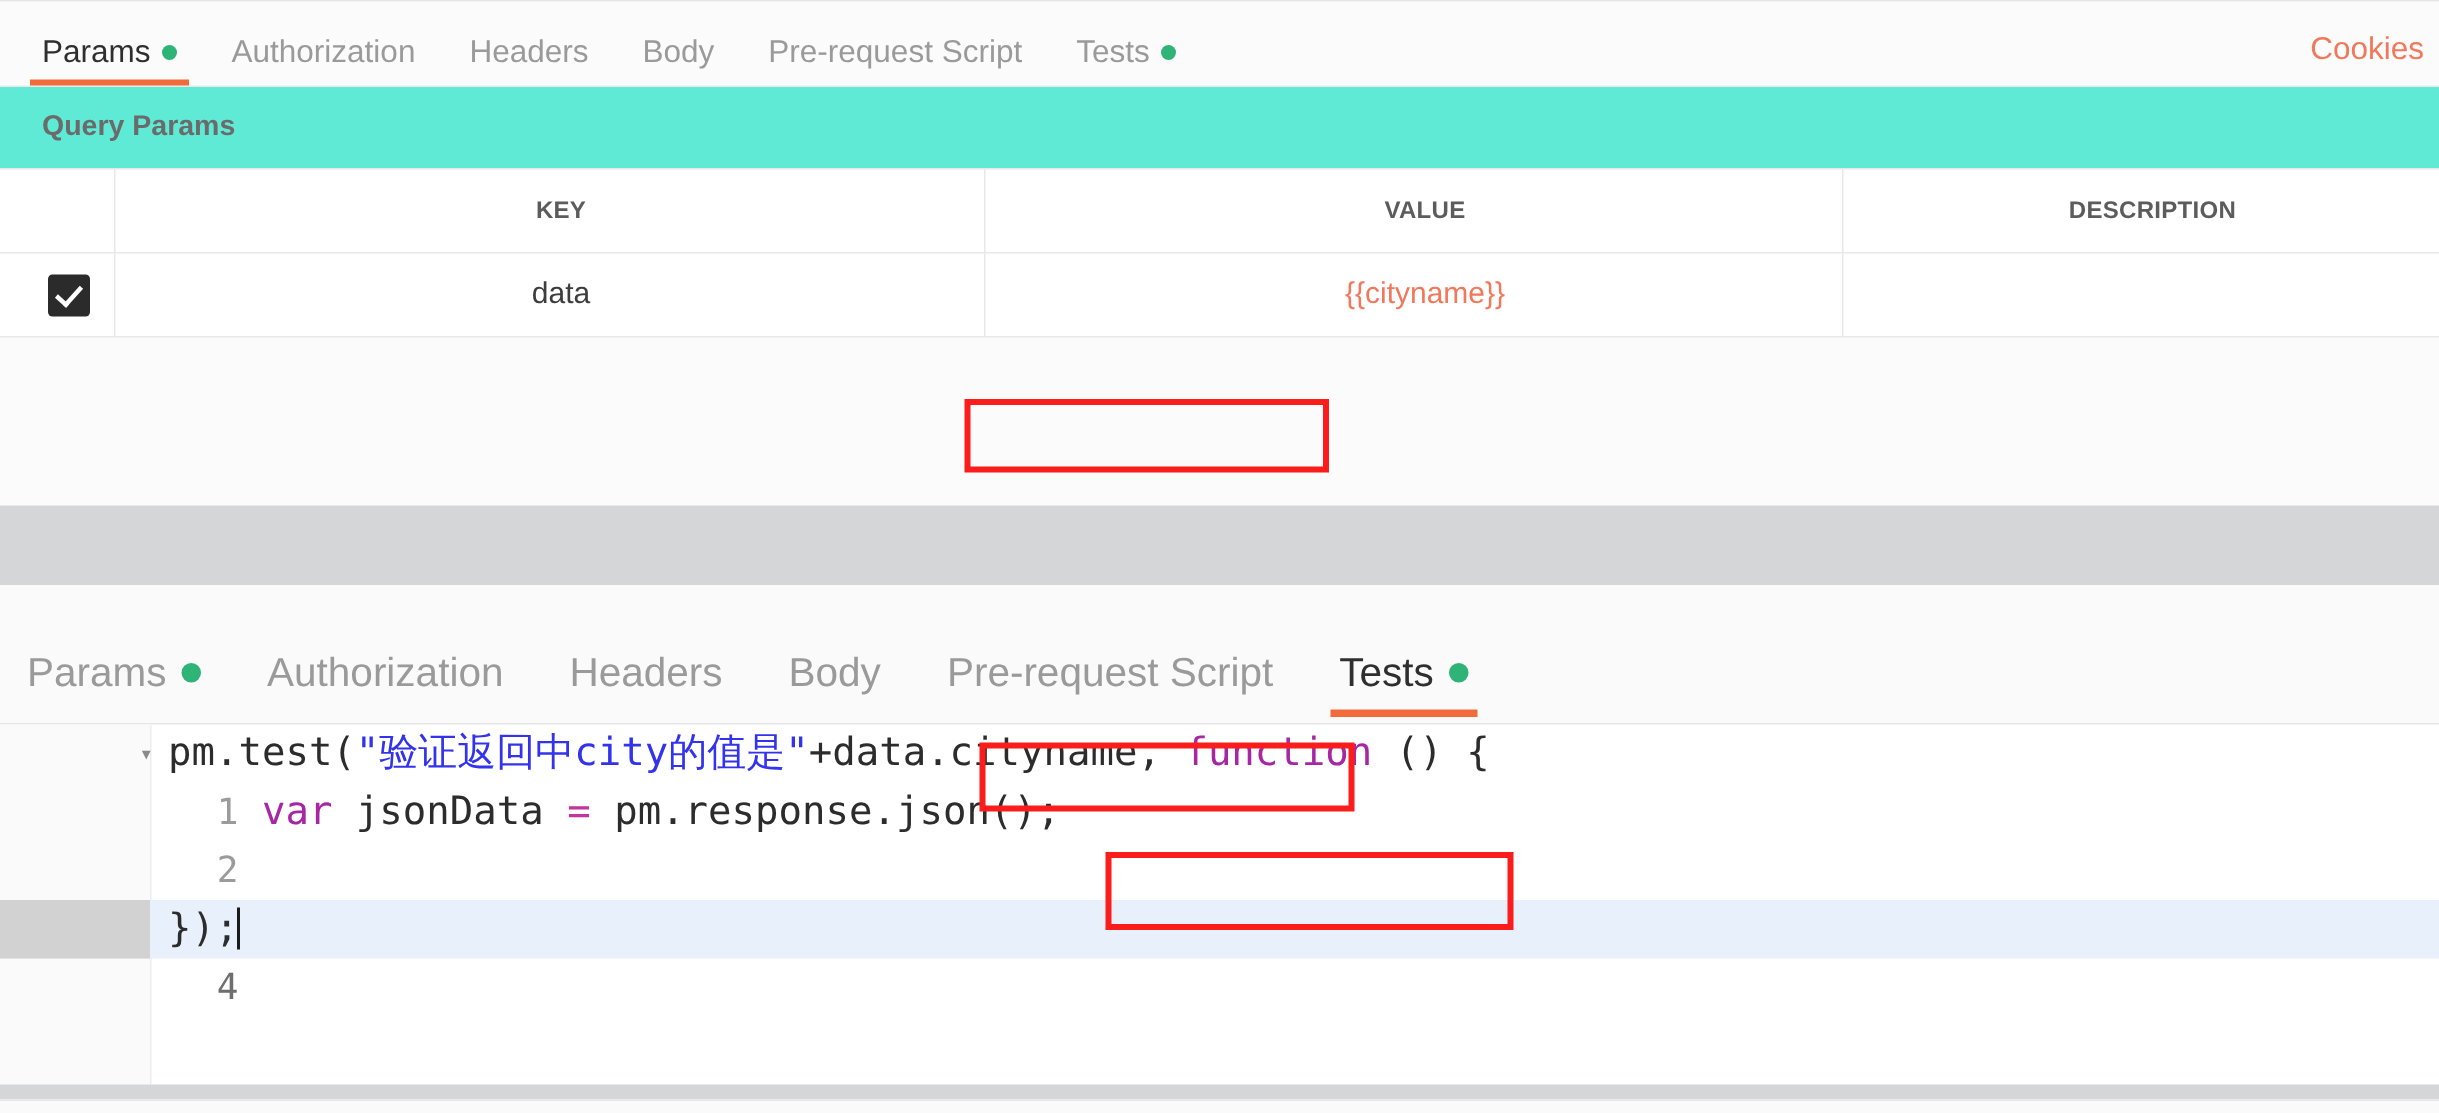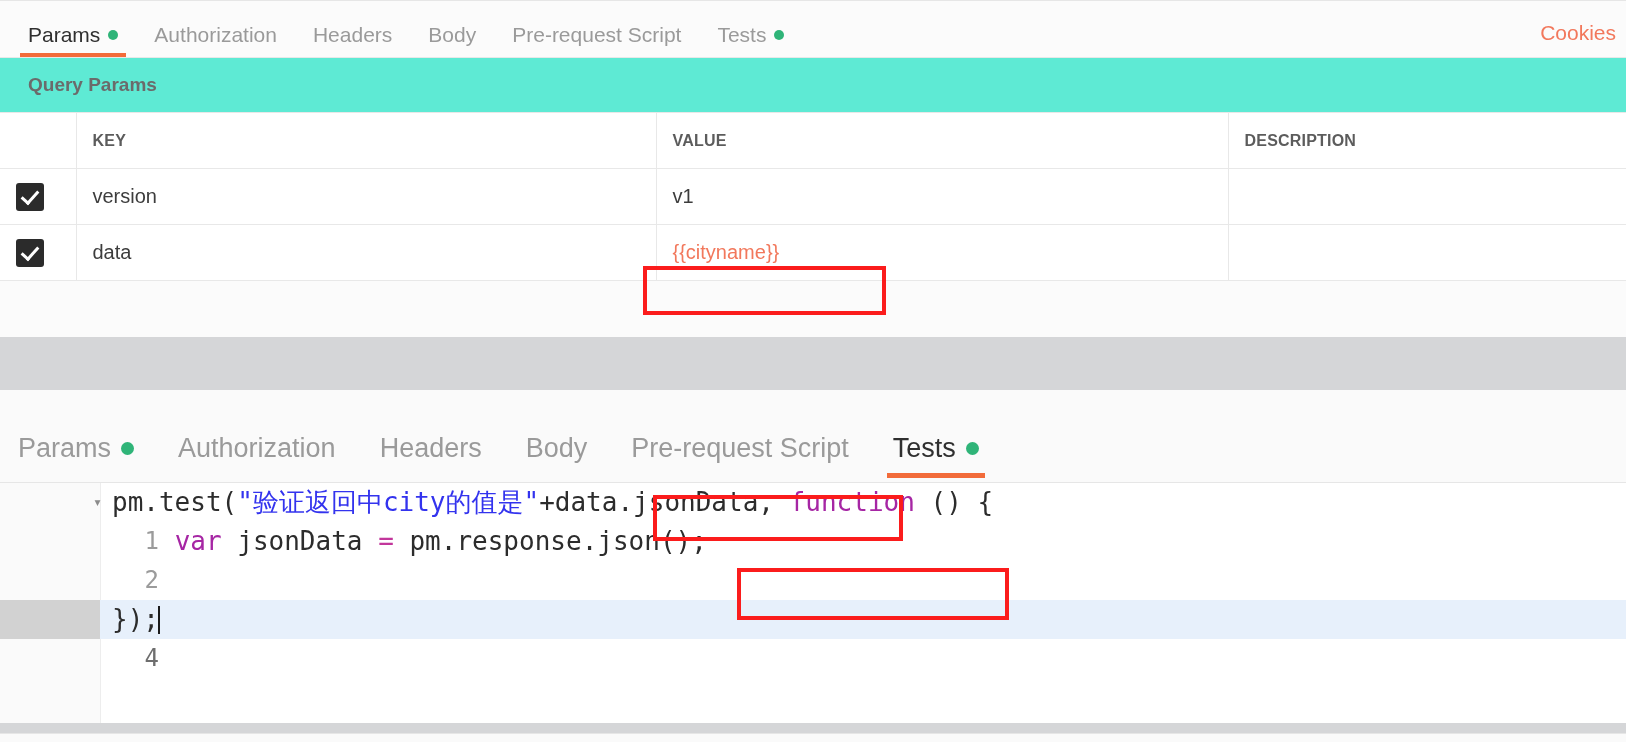--- a/index.html
+++ b/index.html
@@ -100,21 +100,21 @@
   table.params-table col.c-val   { width: 572px; }
   table.params-table col.c-desc  { width: 398px; }
 
   table.params-table th,
   table.params-table td {
     border: 1px solid #e8e8e8;
     border-left: none;
     border-right: 1px solid #e8e8e8;
     height: 56px;
     padding: 0 0 0 16px;
-    text-align: left;
+    text-align: center;
     box-sizing: border-box;
     vertical-align: middle;
   }
   table.params-table th {
     font-size: 16px;
     font-weight: bold;
     color: #5c5c5c;
     letter-spacing: 0.2px;
   }
   table.params-table th.th-chk { border-right: 1px solid #e8e8e8; }
@@ -323,28 +323,20 @@
         <th>KEY</th>
         <th>VALUE</th>
         <th>DESCRIPTION</th>
       </tr>
     </thead>
     <tbody>
       <tr>
         <td class="chk-cell">
           <span class="checkbox"></span>
         </td>
-        <td>version</td>
-        <td>v1</td>
-        <td></td>
-      </tr>
-      <tr>
-        <td class="chk-cell">
-          <span class="checkbox"></span>
-        </td>
         <td>data</td>
         <td>
           <span class="val-var">{{cityname}}</span>
         </td>
         <td></td>
       </tr>
     </tbody>
   </table>
 
   <div class="annot" style="left:643px; top:265px; width:243px; height:49px;"></div>
@@ -379,21 +371,21 @@
 
   <div class="editor">
     <div class="editor-left-rail"></div>
     <div class="lines-wrap">
 
       <div class="code-line">
         <div class="gutter">
           <span>1</span>
           <span class="fold">▾</span>
         </div>
-        <div class="code"><span>pm.test(</span><span class="tok-str">"验证返回中city的值是"</span><span>+data.jsonData, </span><span class="tok-kw">function</span><span> () {</span></div>
+        <div class="code"><span>pm.test(</span><span class="tok-str">"验证返回中city的值是"</span><span>+data.cityname, </span><span class="tok-kw">function</span><span> () {</span></div>
       </div>
 
       <div class="code-line">
         <div class="gutter">
           <span>2</span>
         </div>
         <div class="code"><span>    </span><span class="tok-kw">var</span><span> jsonData </span><span class="tok-op">=</span><span> pm.response.json();</span></div>
       </div>
 
       <div class="code-line">

